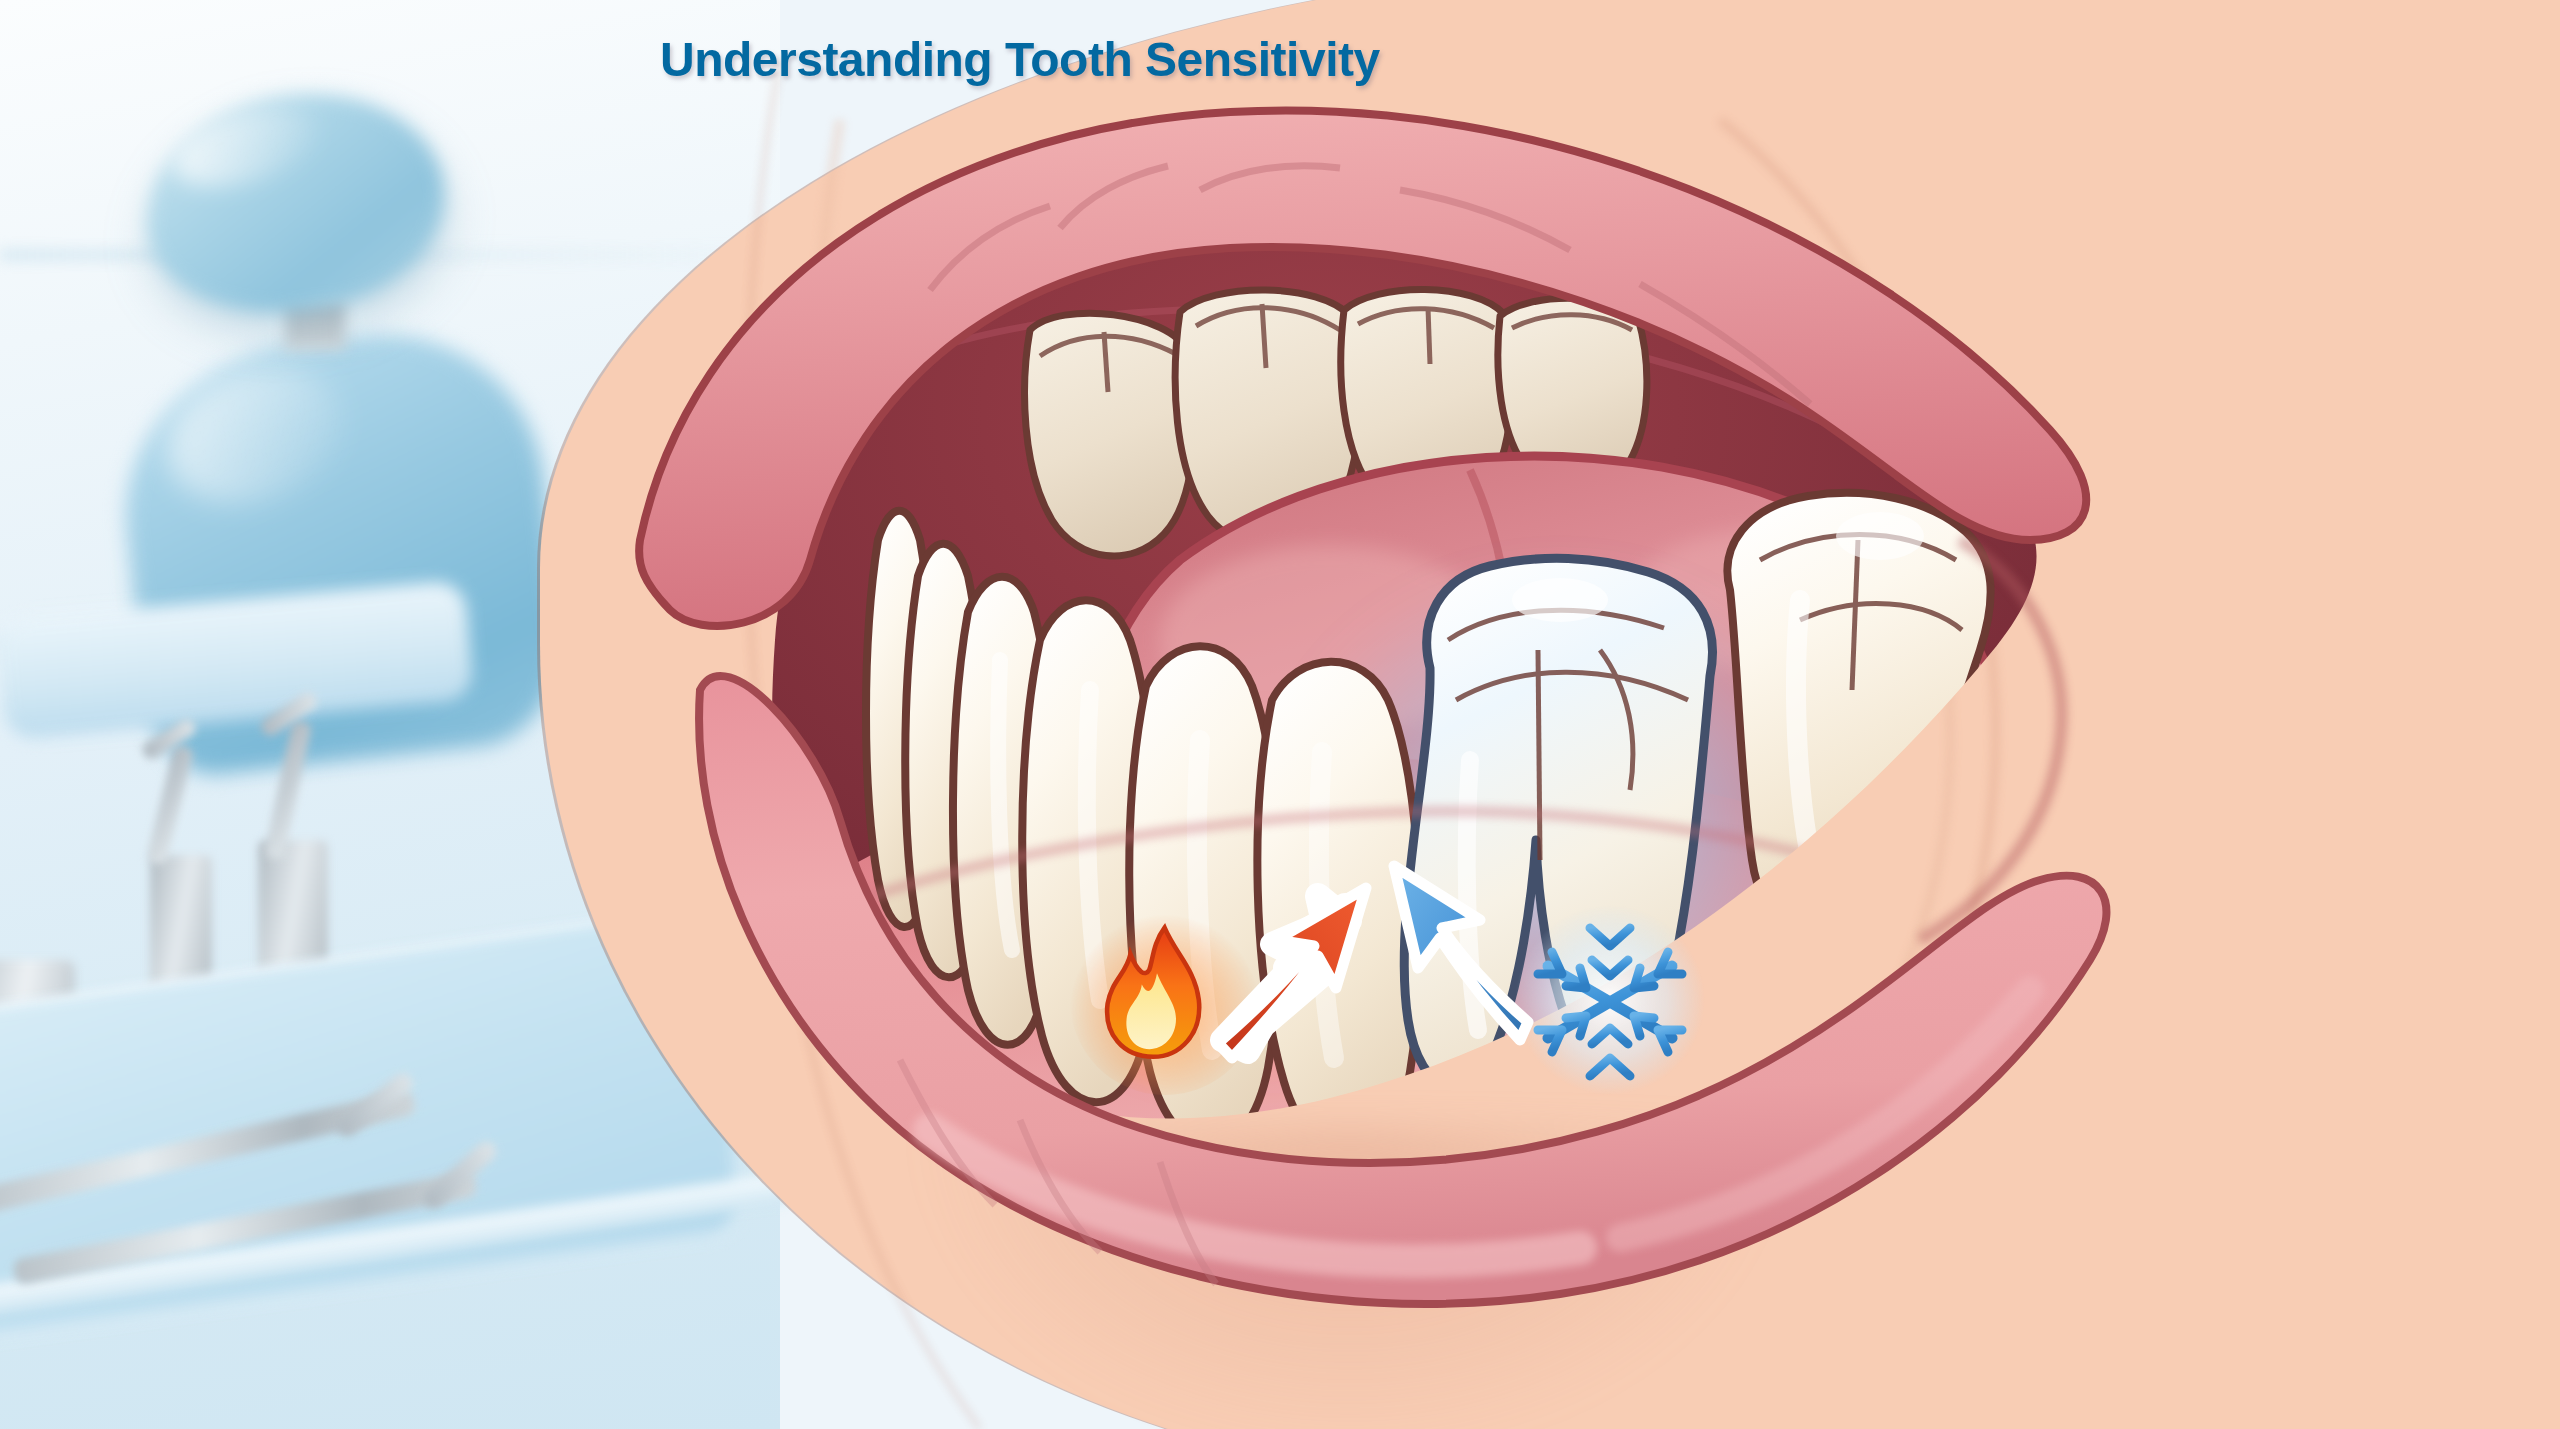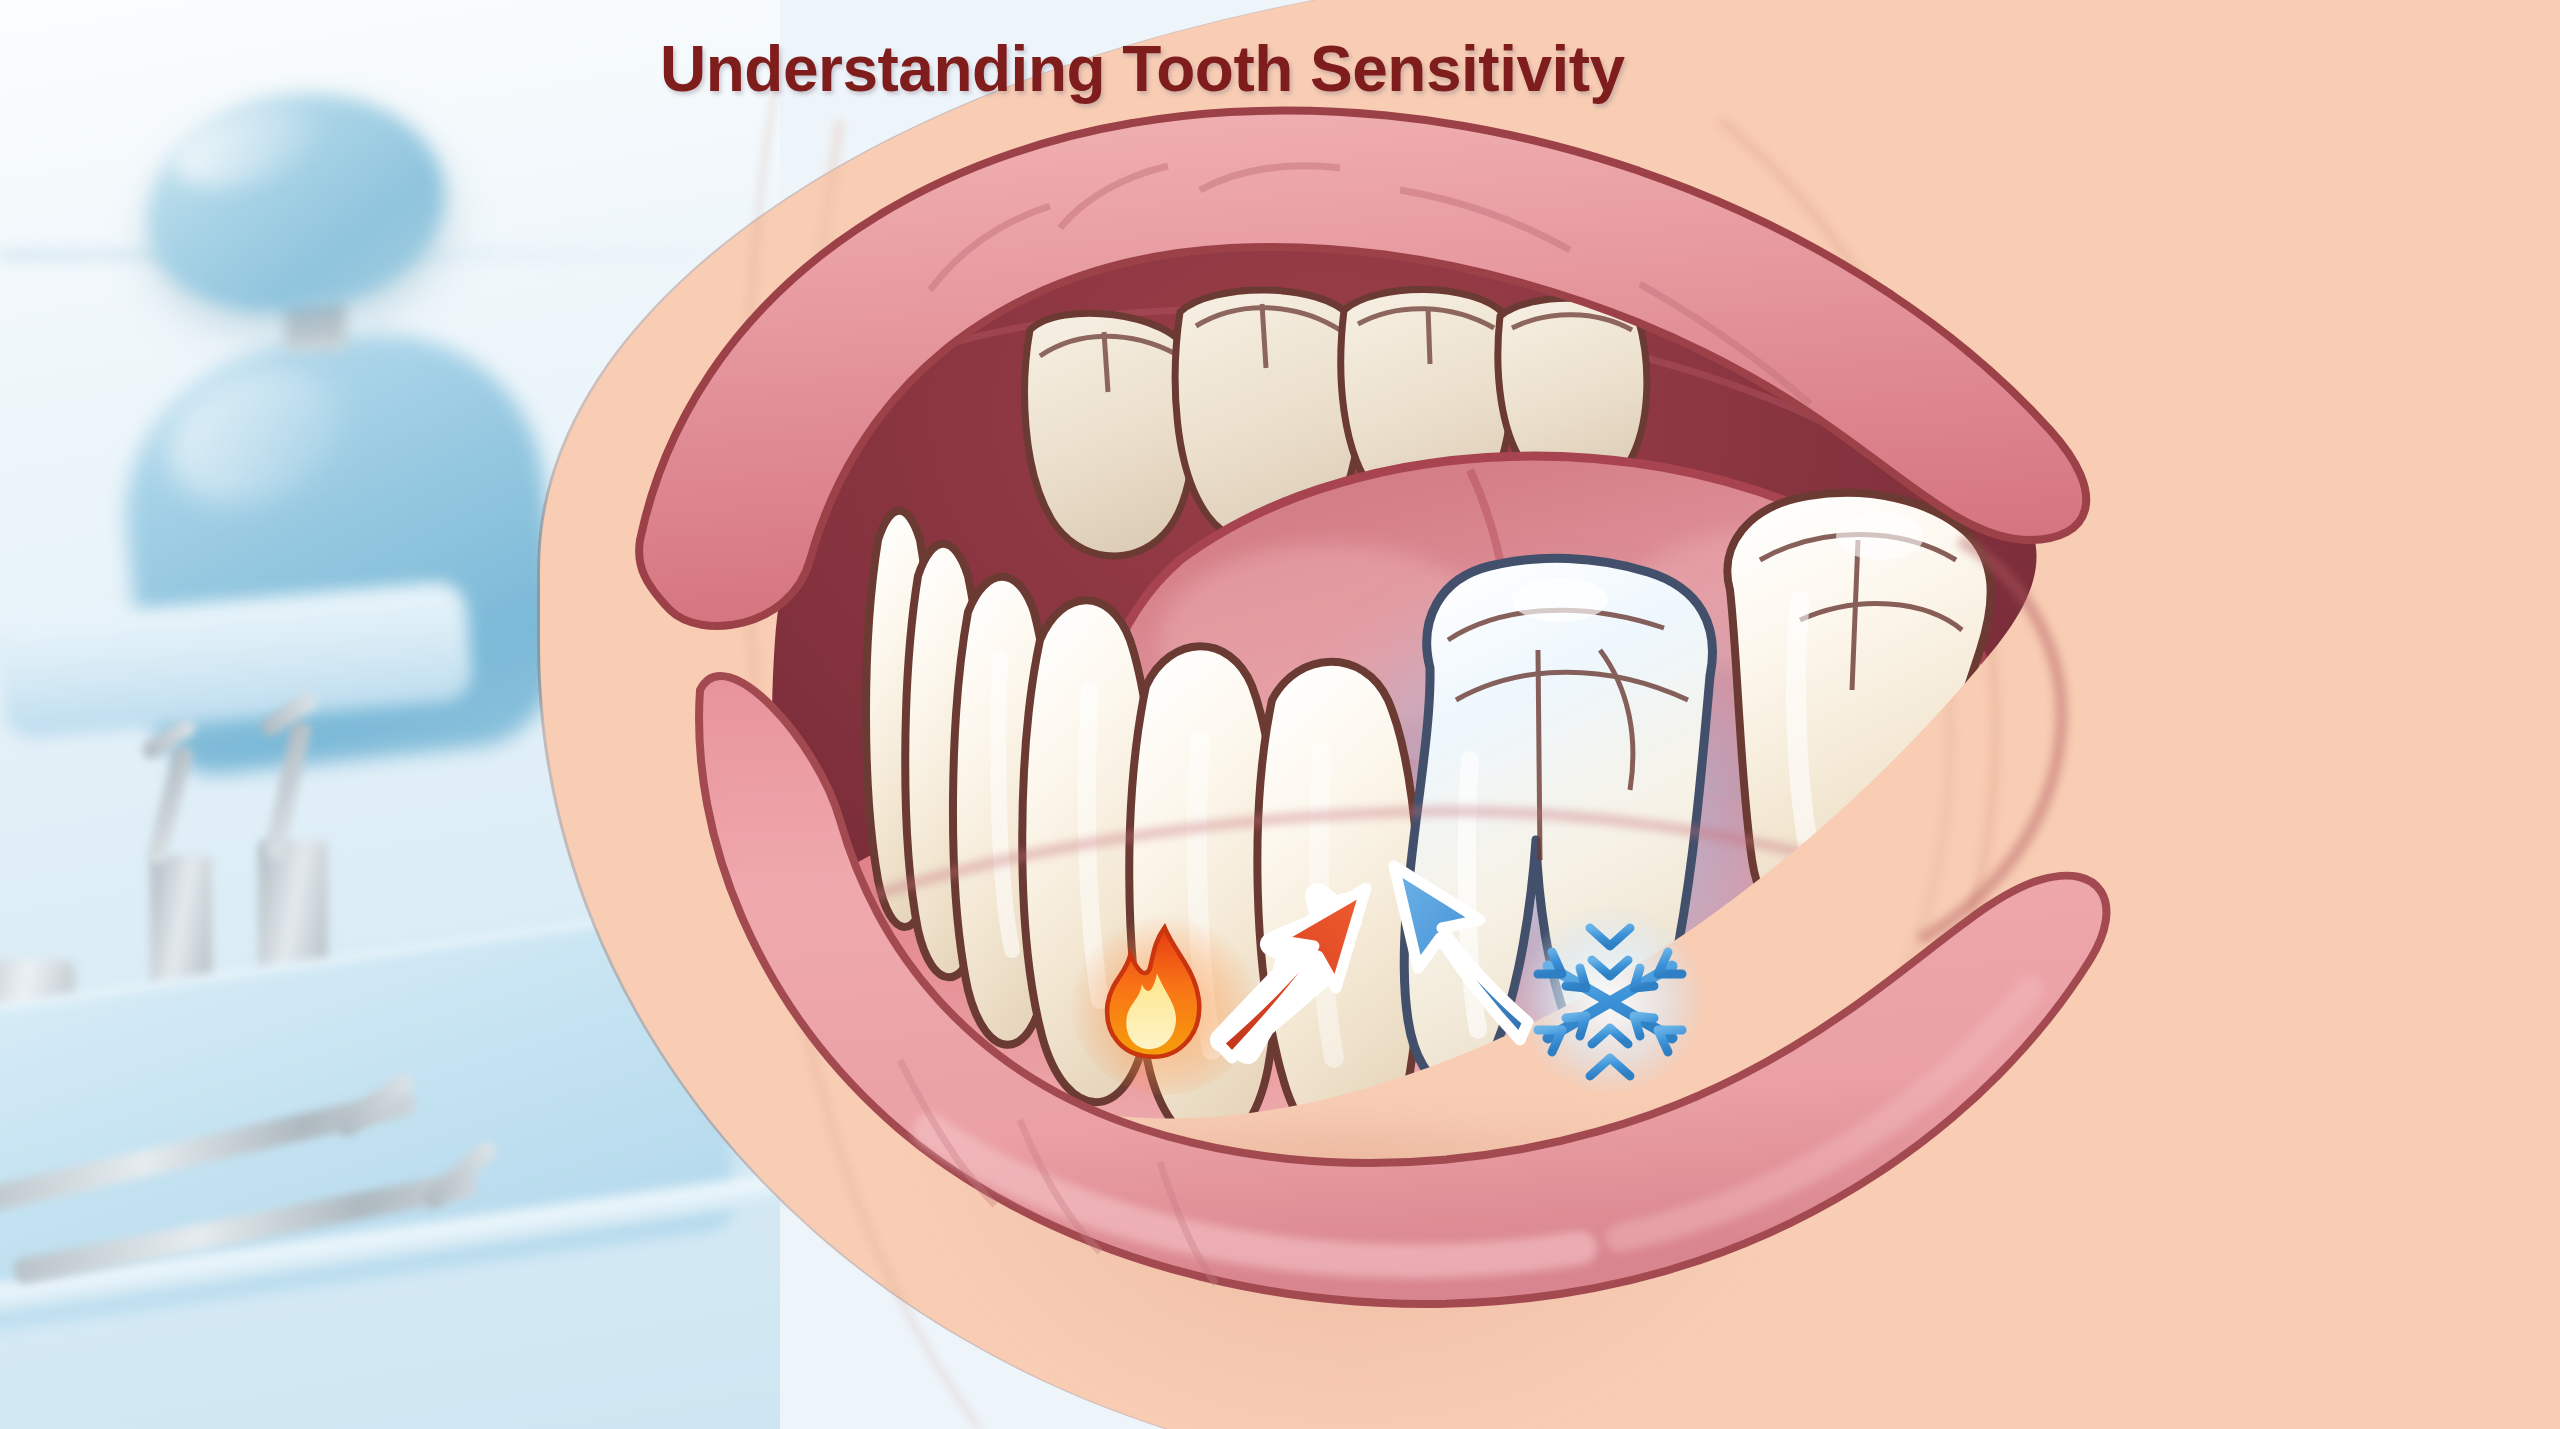--- a/index.html
+++ b/index.html
@@ -112,22 +112,22 @@
   .jaw-shadow{
     position:absolute;left:900px;top:1130px;width:900px;height:330px;
     background:radial-gradient(ellipse at 50% 0%, rgba(214,150,126,.36) 0%, rgba(214,150,126,0) 68%);
     filter:blur(18px);
   }
   svg.art{position:absolute;left:0;top:0;width:2560px;height:1429px;}
 
   
   .title{
     position:absolute;left:660px;top:32px;
-    font-size:64px;font-weight:bold;letter-spacing:-0.5px;
-    color:#7f1d1d;
+    font-size:48px;font-weight:bold;letter-spacing:-0.5px;
+    color:#0369a1;
     text-shadow:2px 3px 4px rgba(120,110,130,.35);
     white-space:nowrap;
     text-align:right;
   }
 </style>
 </head>
 <body>
 
 <div id="stage">
 

